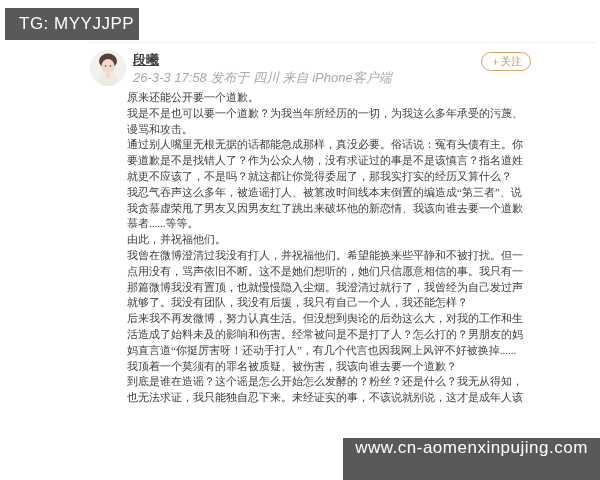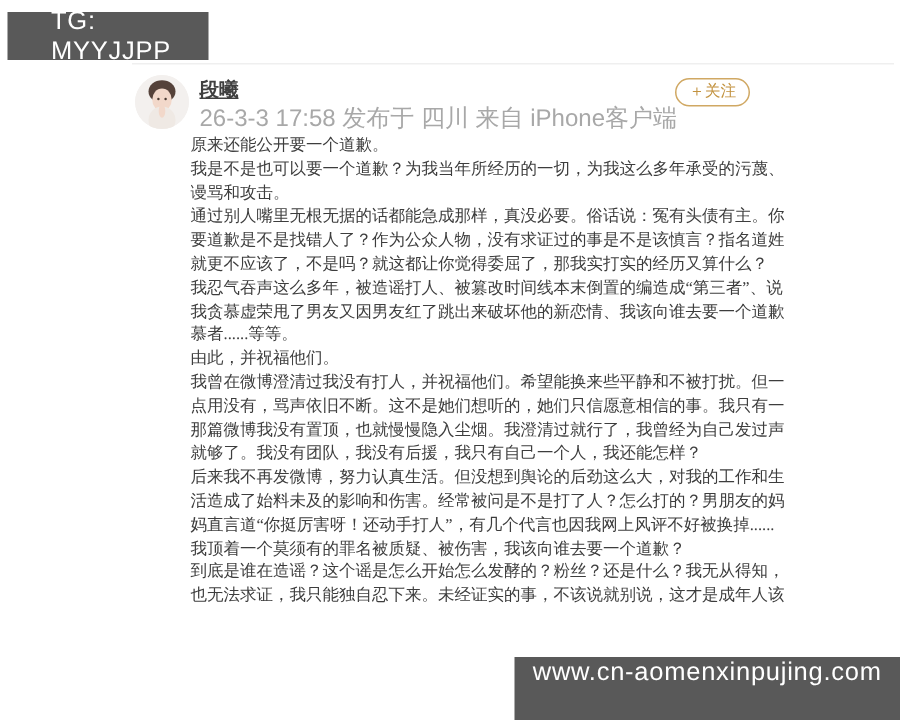--- a/index.html
+++ b/index.html
@@ -12,21 +12,21 @@
   }
   .canvas { position: absolute; inset: 0; width: 600px; height: 480px; background: #fff; }
 
   
   .tg-box {
     position: absolute; left: 5px; top: 8px;
     width: 134px; height: 32px;
     background: #595959;
     color: #ffffff;
     display: flex; align-items: center;
-    padding-left: 29px; box-sizing: border-box;
+    padding-left: 14px; box-sizing: border-box;
     font-size: 17px; letter-spacing: 0.5px;
   }
 
   
   .screenshot-border {
     position: absolute; left: 88px; top: 42px;
     width: 508px; height: 1px;
     background: #efefef;
   }
 
@@ -37,24 +37,24 @@
     border-radius: 50%; overflow: hidden;
     background: #f3f0ee;
   }
   .avatar svg { display: block; width: 36px; height: 36px; }
   .author {
     position: absolute; left: 133px; top: 51px;
     font-size: 13px; font-weight: bold; color: #404040; text-decoration: underline;
   }
   .meta {
     position: absolute; left: 133px; top: 69px;
-    font-size: 16px; color: #a8a8a8; white-space: nowrap;
+    font-size: 13px; color: #a8a8a8; white-space: nowrap; font-style: italic;
   }
   .follow-btn {
-    position: absolute; left: 450px; top: 52px;
+    position: absolute; left: 481px; top: 52px;
     width: 50px; height: 19px;
     border: 1px solid #d0a863; border-radius: 10px;
     background: #ffffff; color: #c receive;
     color: #c2923f;
     font-size: 10.5px; line-height: 17px; text-align: center;
     padding: 0; box-sizing: border-box;
     font-family: inherit; cursor: pointer;
   }
 
   

